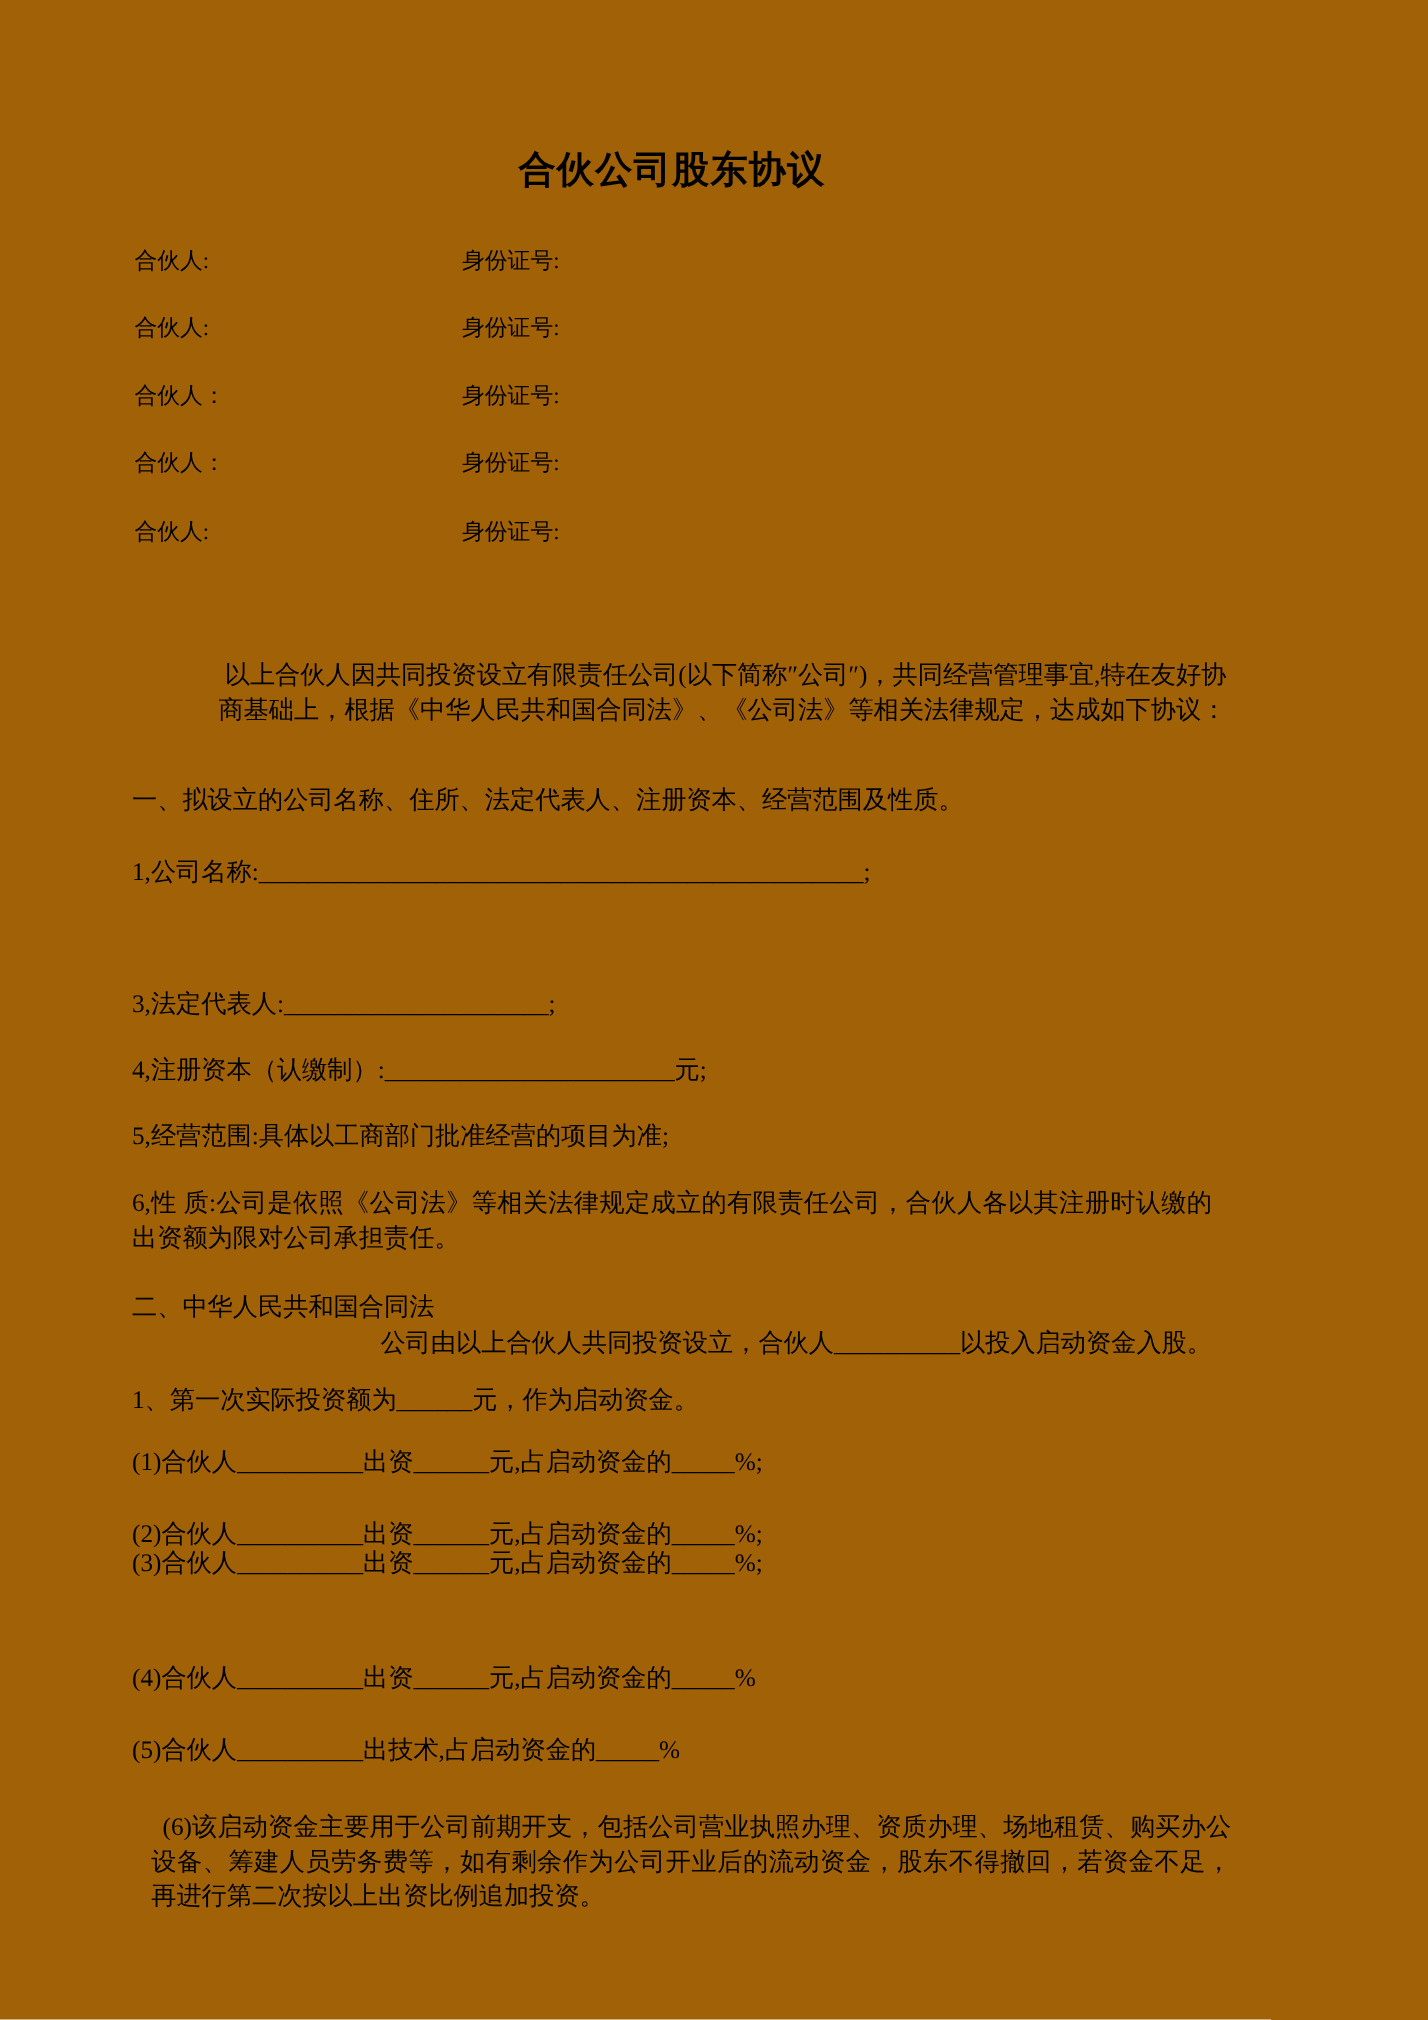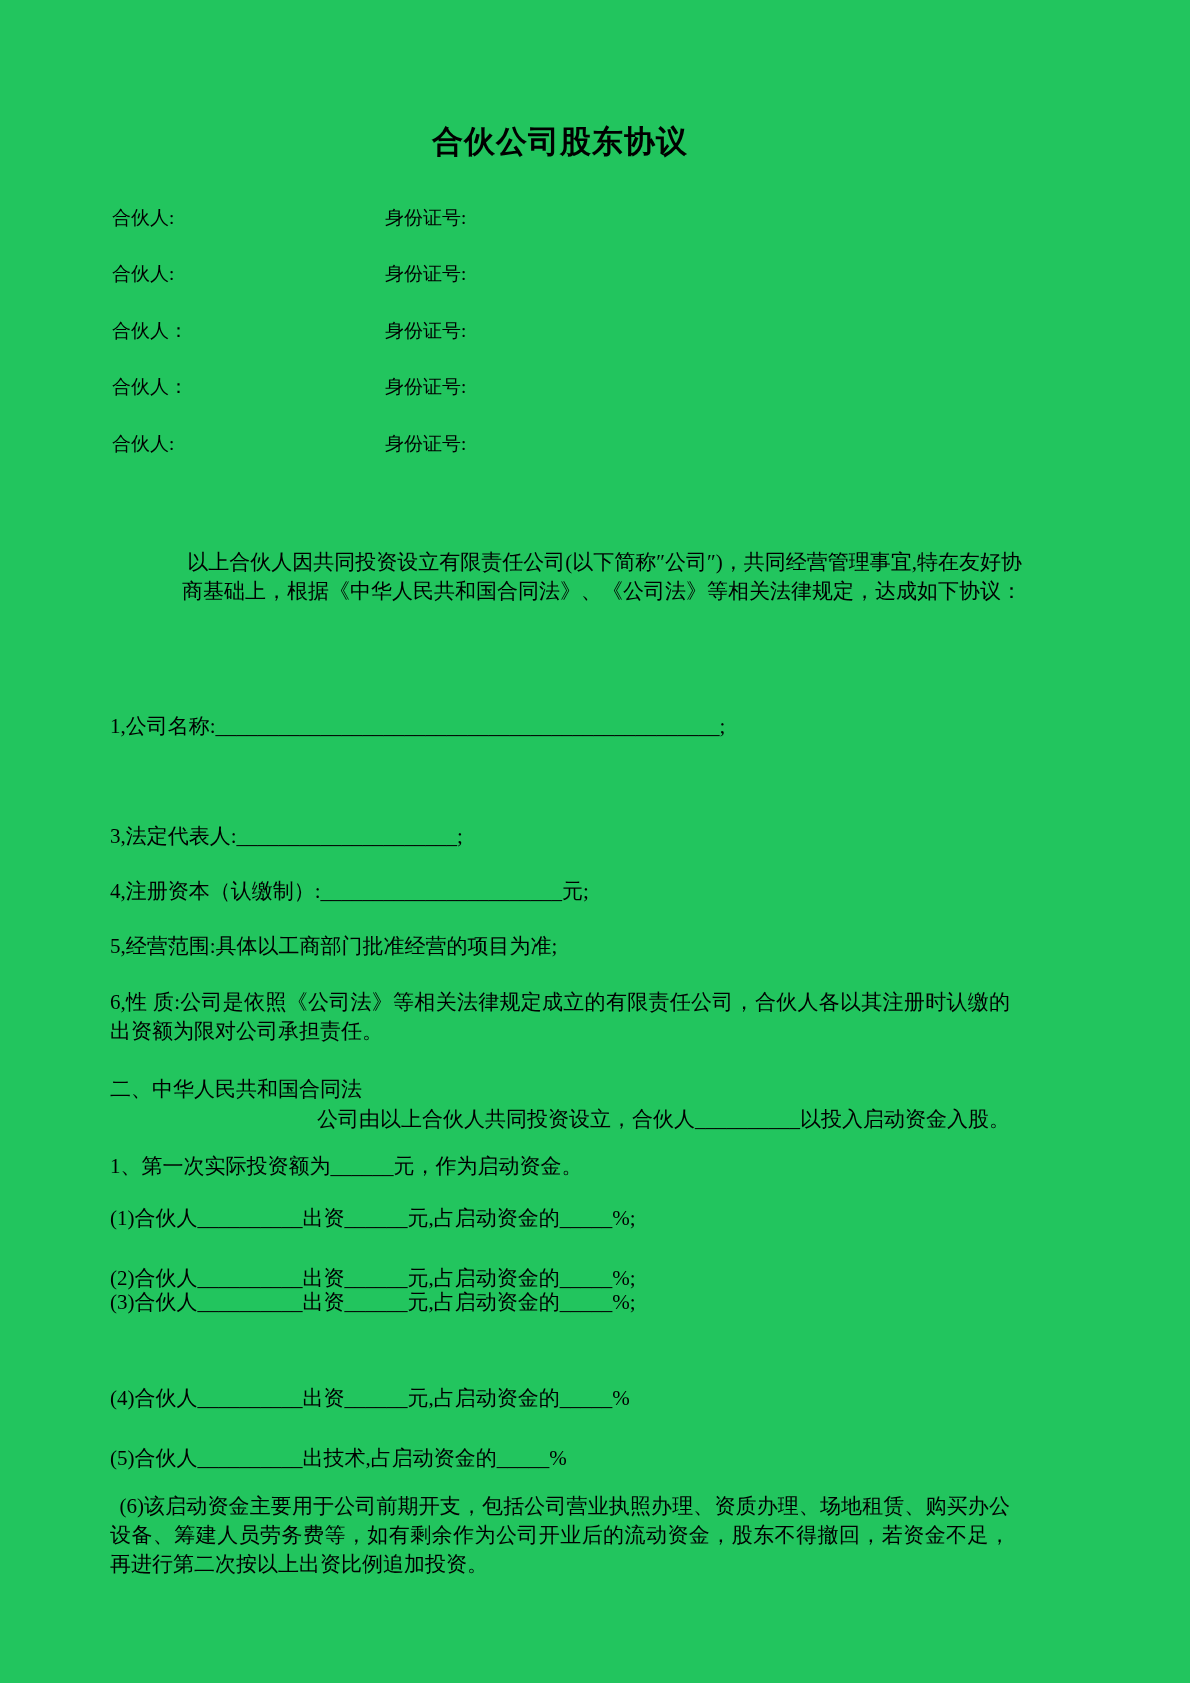--- a/index.html
+++ b/index.html
@@ -1,20 +1,20 @@
 <!DOCTYPE html>
 <html><head>
 <meta charset="utf-8">
 <style>
   html,body{margin:0;padding:0;background:#e8e8e8;}
   .page{
     position:relative;
     width:1190px;height:1683px;
     margin:0 auto;
-    background:#22c55e;
+    background:#a16207;
     color:#000;
     font-family:"Liberation Serif","DejaVu Serif",serif;
     overflow:hidden;
   }
   .doc-title{
     position:absolute;
     left:110px;width:900px;
     text-align:center;
     font-size:31px;
     font-weight:bold;
@@ -70,20 +70,21 @@
     <span class="partner-name">合伙人：</span>
     <span>身份证号:</span>
   </div>
   <div class="partner-row" style="top:430px">
     <span class="partner-name">合伙人:</span>
     <span>身份证号:</span>
   </div>
 
   <p class="para indent2" style="top:536px;margin:12px">以上合伙人因共同投资设立有限责任公司(以下简称″公司″)，共同经营管理事宜,特在友好协商基础上，根据《中华人民共和国合同法》、《公司法》等相关法律规定，达成如下协议：</p>
 
+  <div class="line" style="top:652px">一、拟设立的公司名称、住所、法定代表人、注册资本、经营范围及性质。</div>
 
   <div class="line" style="top:712px">1,公司名称:________________________________________________;</div>
 
 
   <div class="line" style="top:822px">3,法定代表人:_____________________;</div>
 
   <div class="line" style="top:877px">4,注册资本（认缴制）:_______________________元;</div>
 
   <div class="line" style="top:932px">5,经营范围:具体以工商部门批准经营的项目为准;</div>
 
@@ -98,15 +99,15 @@
   <div class="line" style="top:1204px">(1)合伙人__________出资______元,占启动资金的_____%;</div>
 
   <div class="line" style="top:1264px">(2)合伙人__________出资______元,占启动资金的_____%;</div>
 
   <div class="line" style="top:1288px">(3)合伙人__________出资______元,占启动资金的_____%;</div>
 
   <div class="line" style="top:1384px">(4)合伙人__________出资______元,占启动资金的_____%</div>
 
   <div class="line" style="top:1444px">(5)合伙人__________出技术,占启动资金的_____%</div>
 
-  <p class="para indent-half" style="top:1492px;margin:0">(6)该启动资金主要用于公司前期开支，包括公司营业执照办理、资质办理、场地租赁、购买办公设备、筹建人员劳务费等，如有剩余作为公司开业后的流动资金，股东不得撤回，若资金不足，再进行第二次按以上出资比例追加投资。</p>
+  <p class="para indent-half" style="top:1492px;margin:16px">(6)该启动资金主要用于公司前期开支，包括公司营业执照办理、资质办理、场地租赁、购买办公设备、筹建人员劳务费等，如有剩余作为公司开业后的流动资金，股东不得撤回，若资金不足，再进行第二次按以上出资比例追加投资。</p>
 
 </div>
 
 </body></html>

